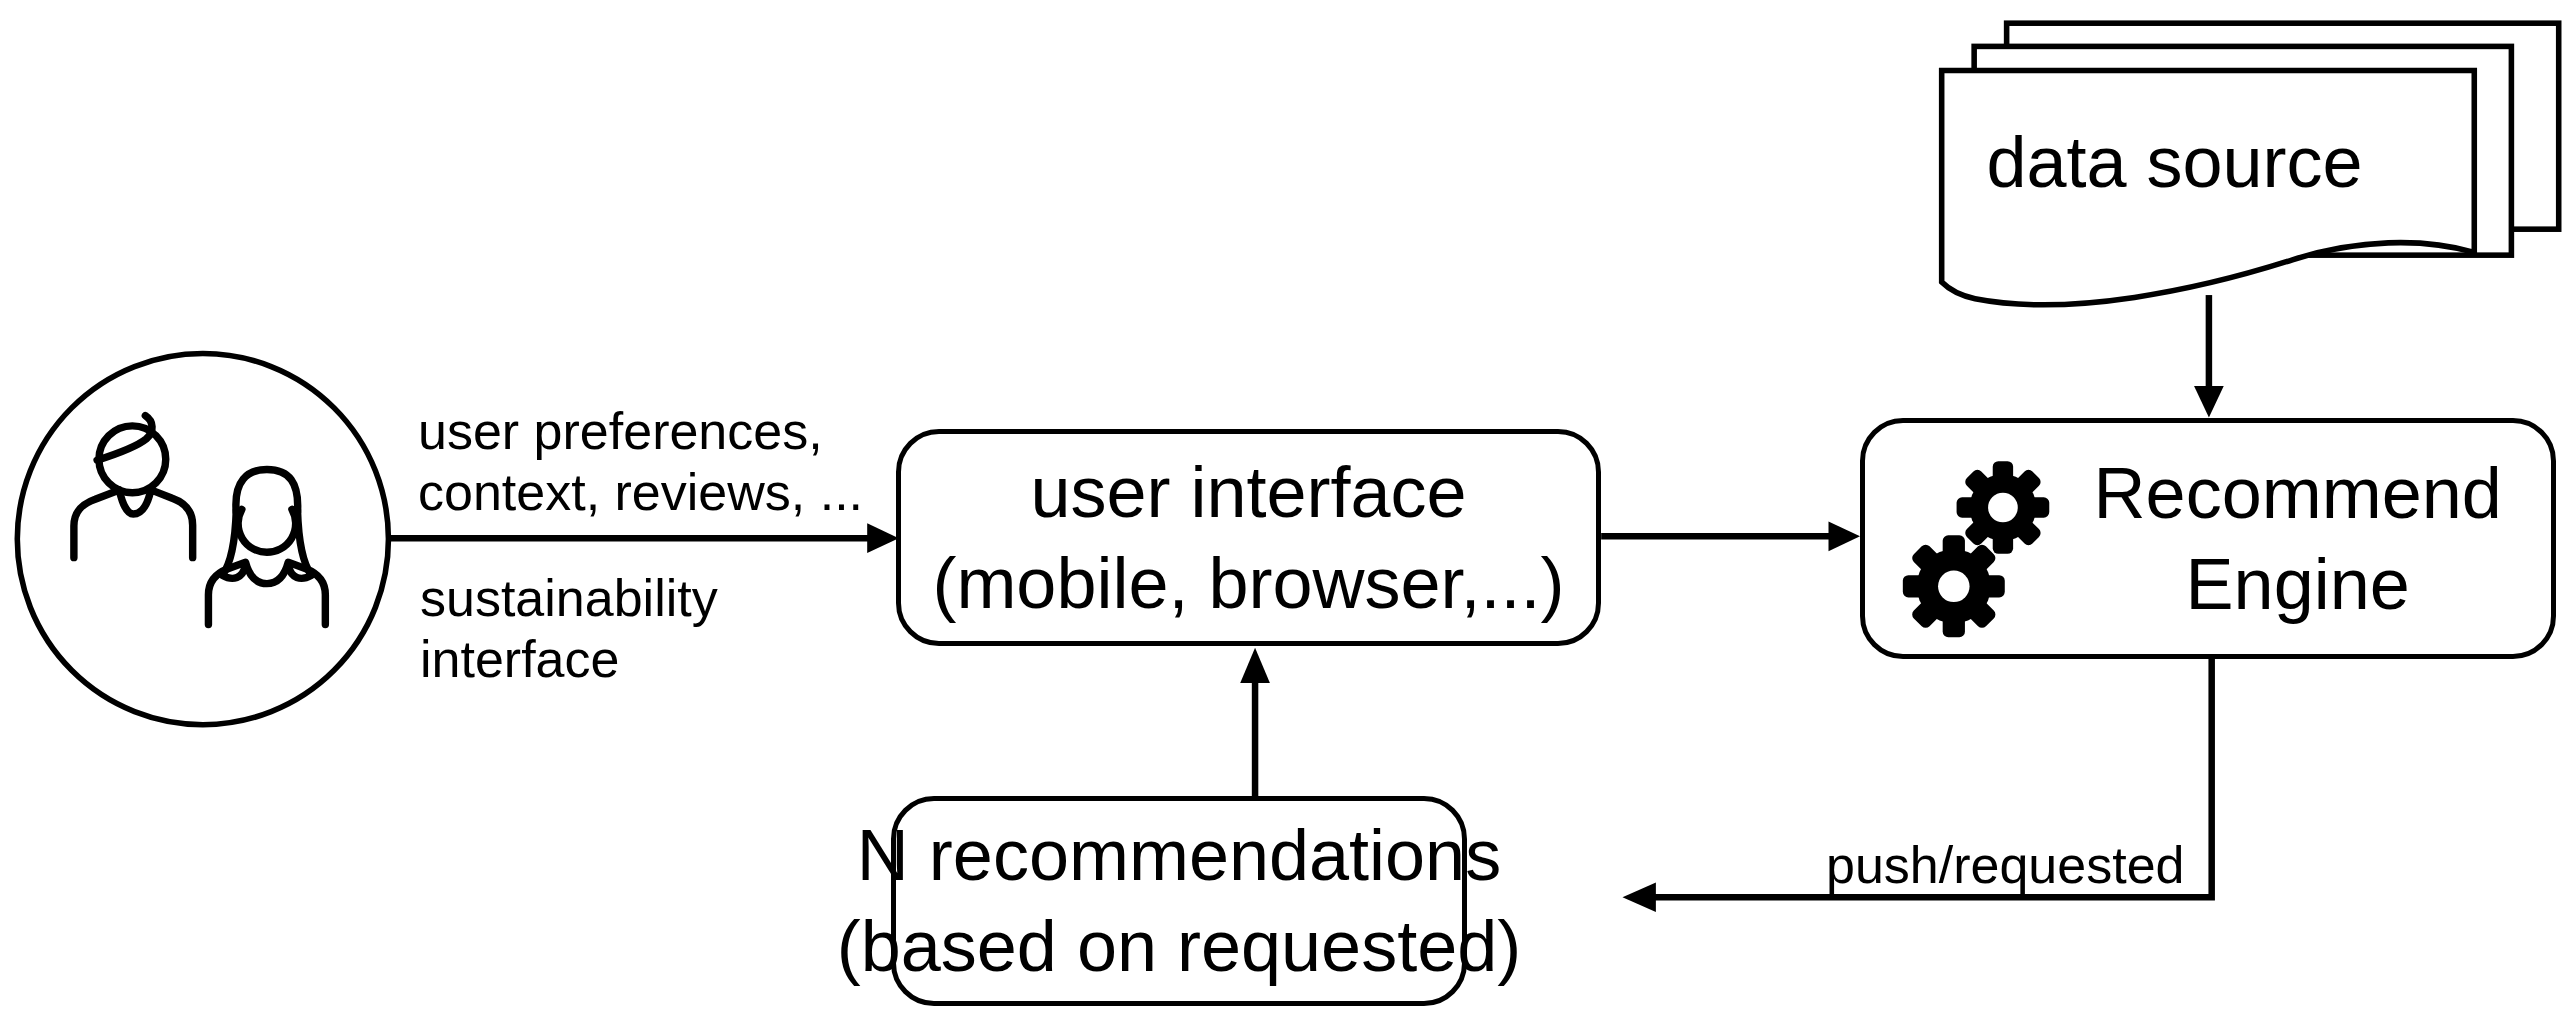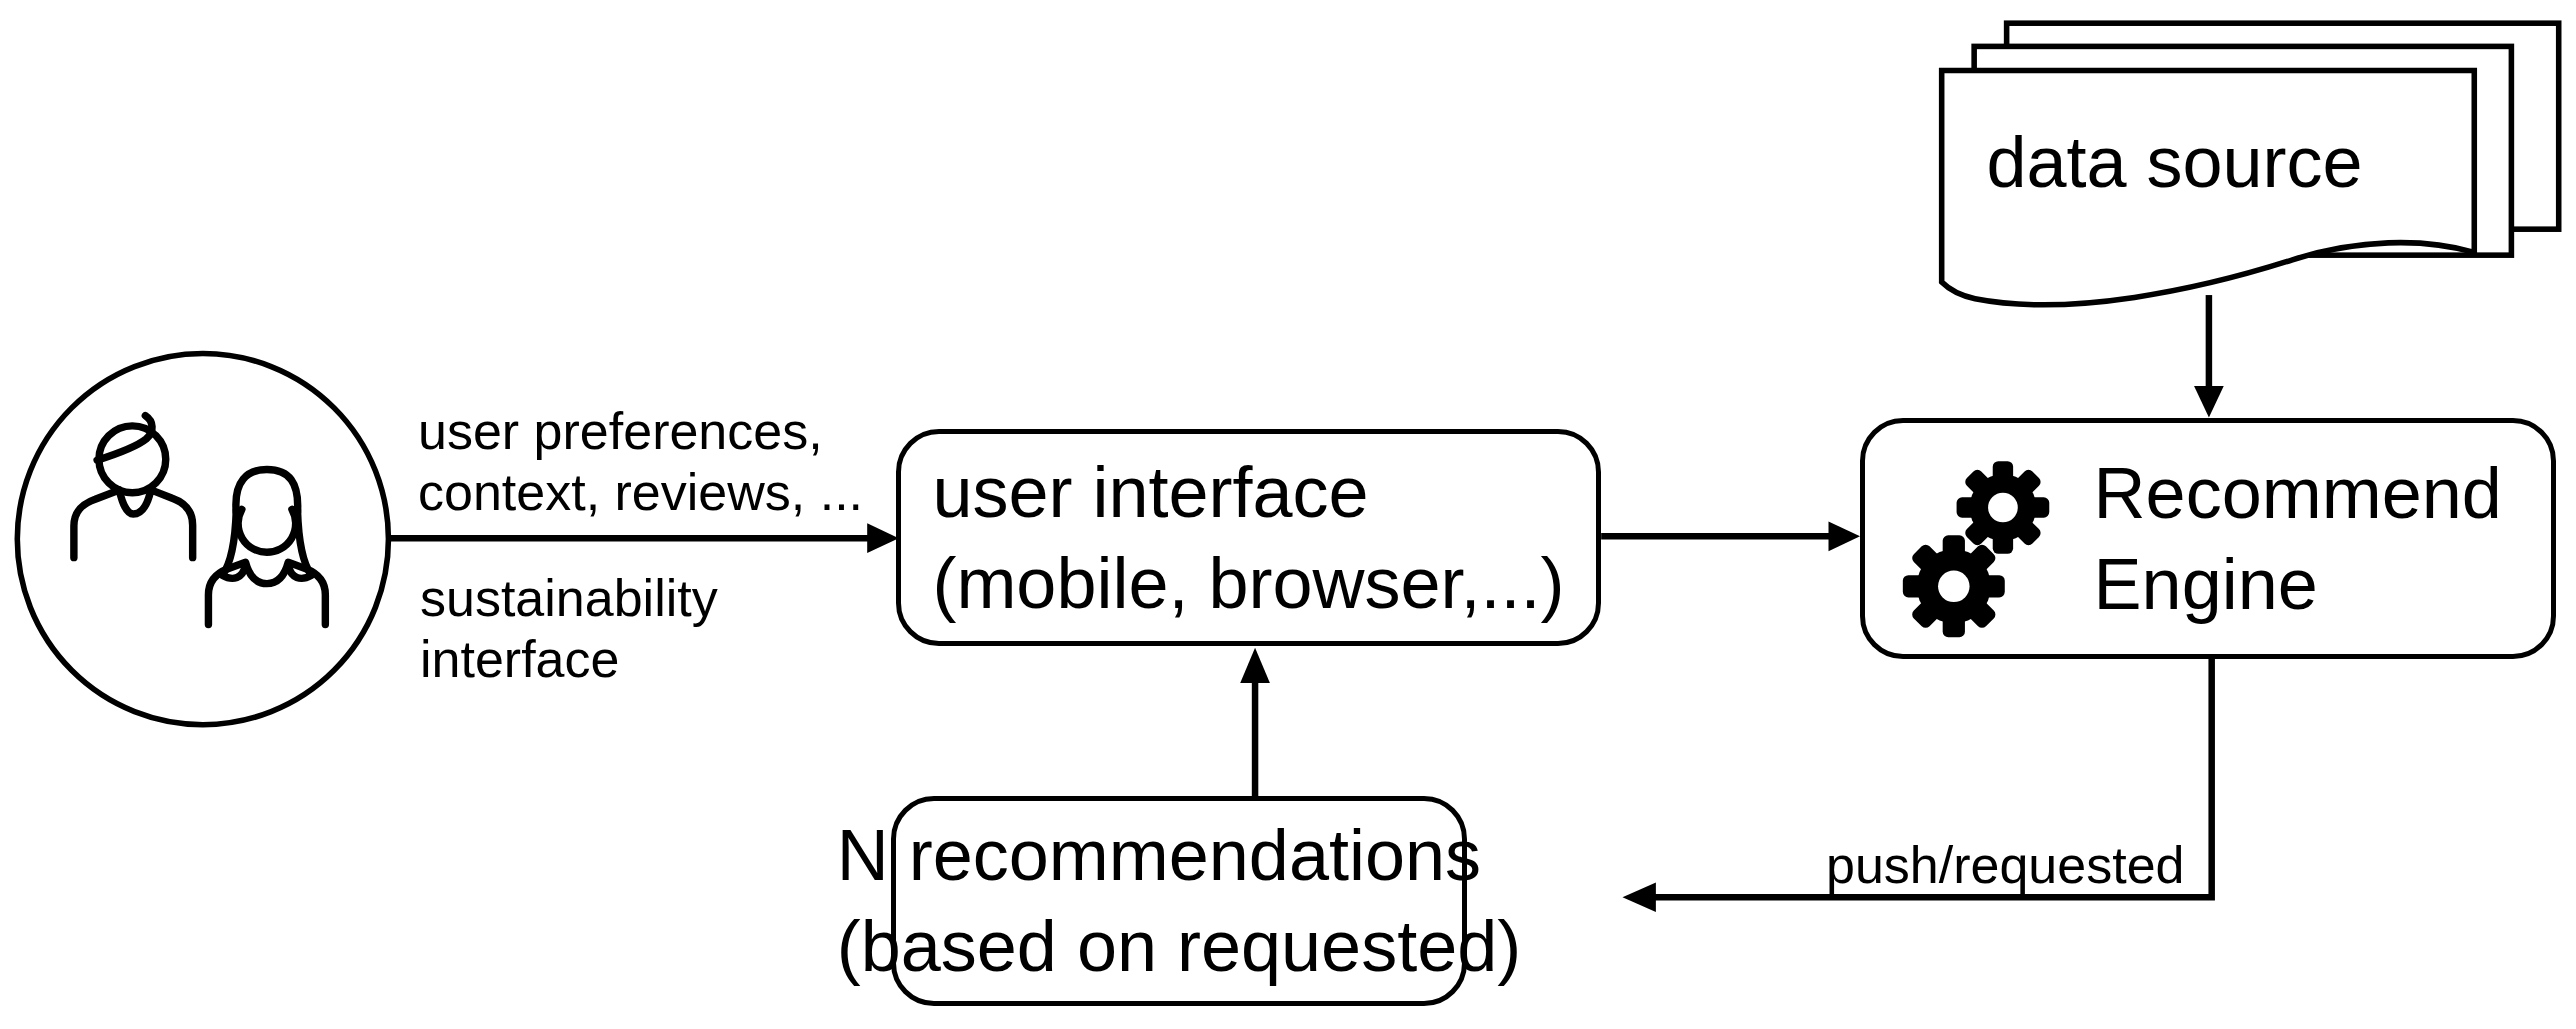--- a/index.html
+++ b/index.html
@@ -13,24 +13,24 @@
   #artwork { position:absolute; left:0; top:0; width:2576px; height:1029px; }
   #artwork .stroke { fill:none; stroke:var(--ink); }
   #artwork .fill   { fill:var(--ink); stroke:none; }
   #artwork .page   { fill:var(--paper); stroke:var(--ink); stroke-width:6; }
   .node {
     position:absolute; box-sizing:border-box;
     border:5.6px solid var(--ink); border-radius:43px;
     background:var(--paper);
     display:flex; align-items:center; justify-content:center;
   }
-  .node .lines { text-align:left; }
+  .node .lines { text-align:center; }
   .node .line  { font-size:72px; line-height:91px; white-space:nowrap; }
   #box-recommend-engine { justify-content:flex-start; padding-left:5.6px; }
-  #box-recommend-engine .lines { text-align:left; margin-left:37px; }
+  #box-recommend-engine .lines { text-align:center; margin-left:37px; }
   .edge-label { position:absolute; font-size:52px; line-height:61px; white-space:nowrap; }
   #label-data-source {
     position:absolute; left:1908px; top:122px; width:533px;
     font-size:72px; line-height:80px; text-align:center; white-space:nowrap;
   }
   #gears-svg { flex:0 0 auto; }
 </style>
 </head>
 <body>
 

